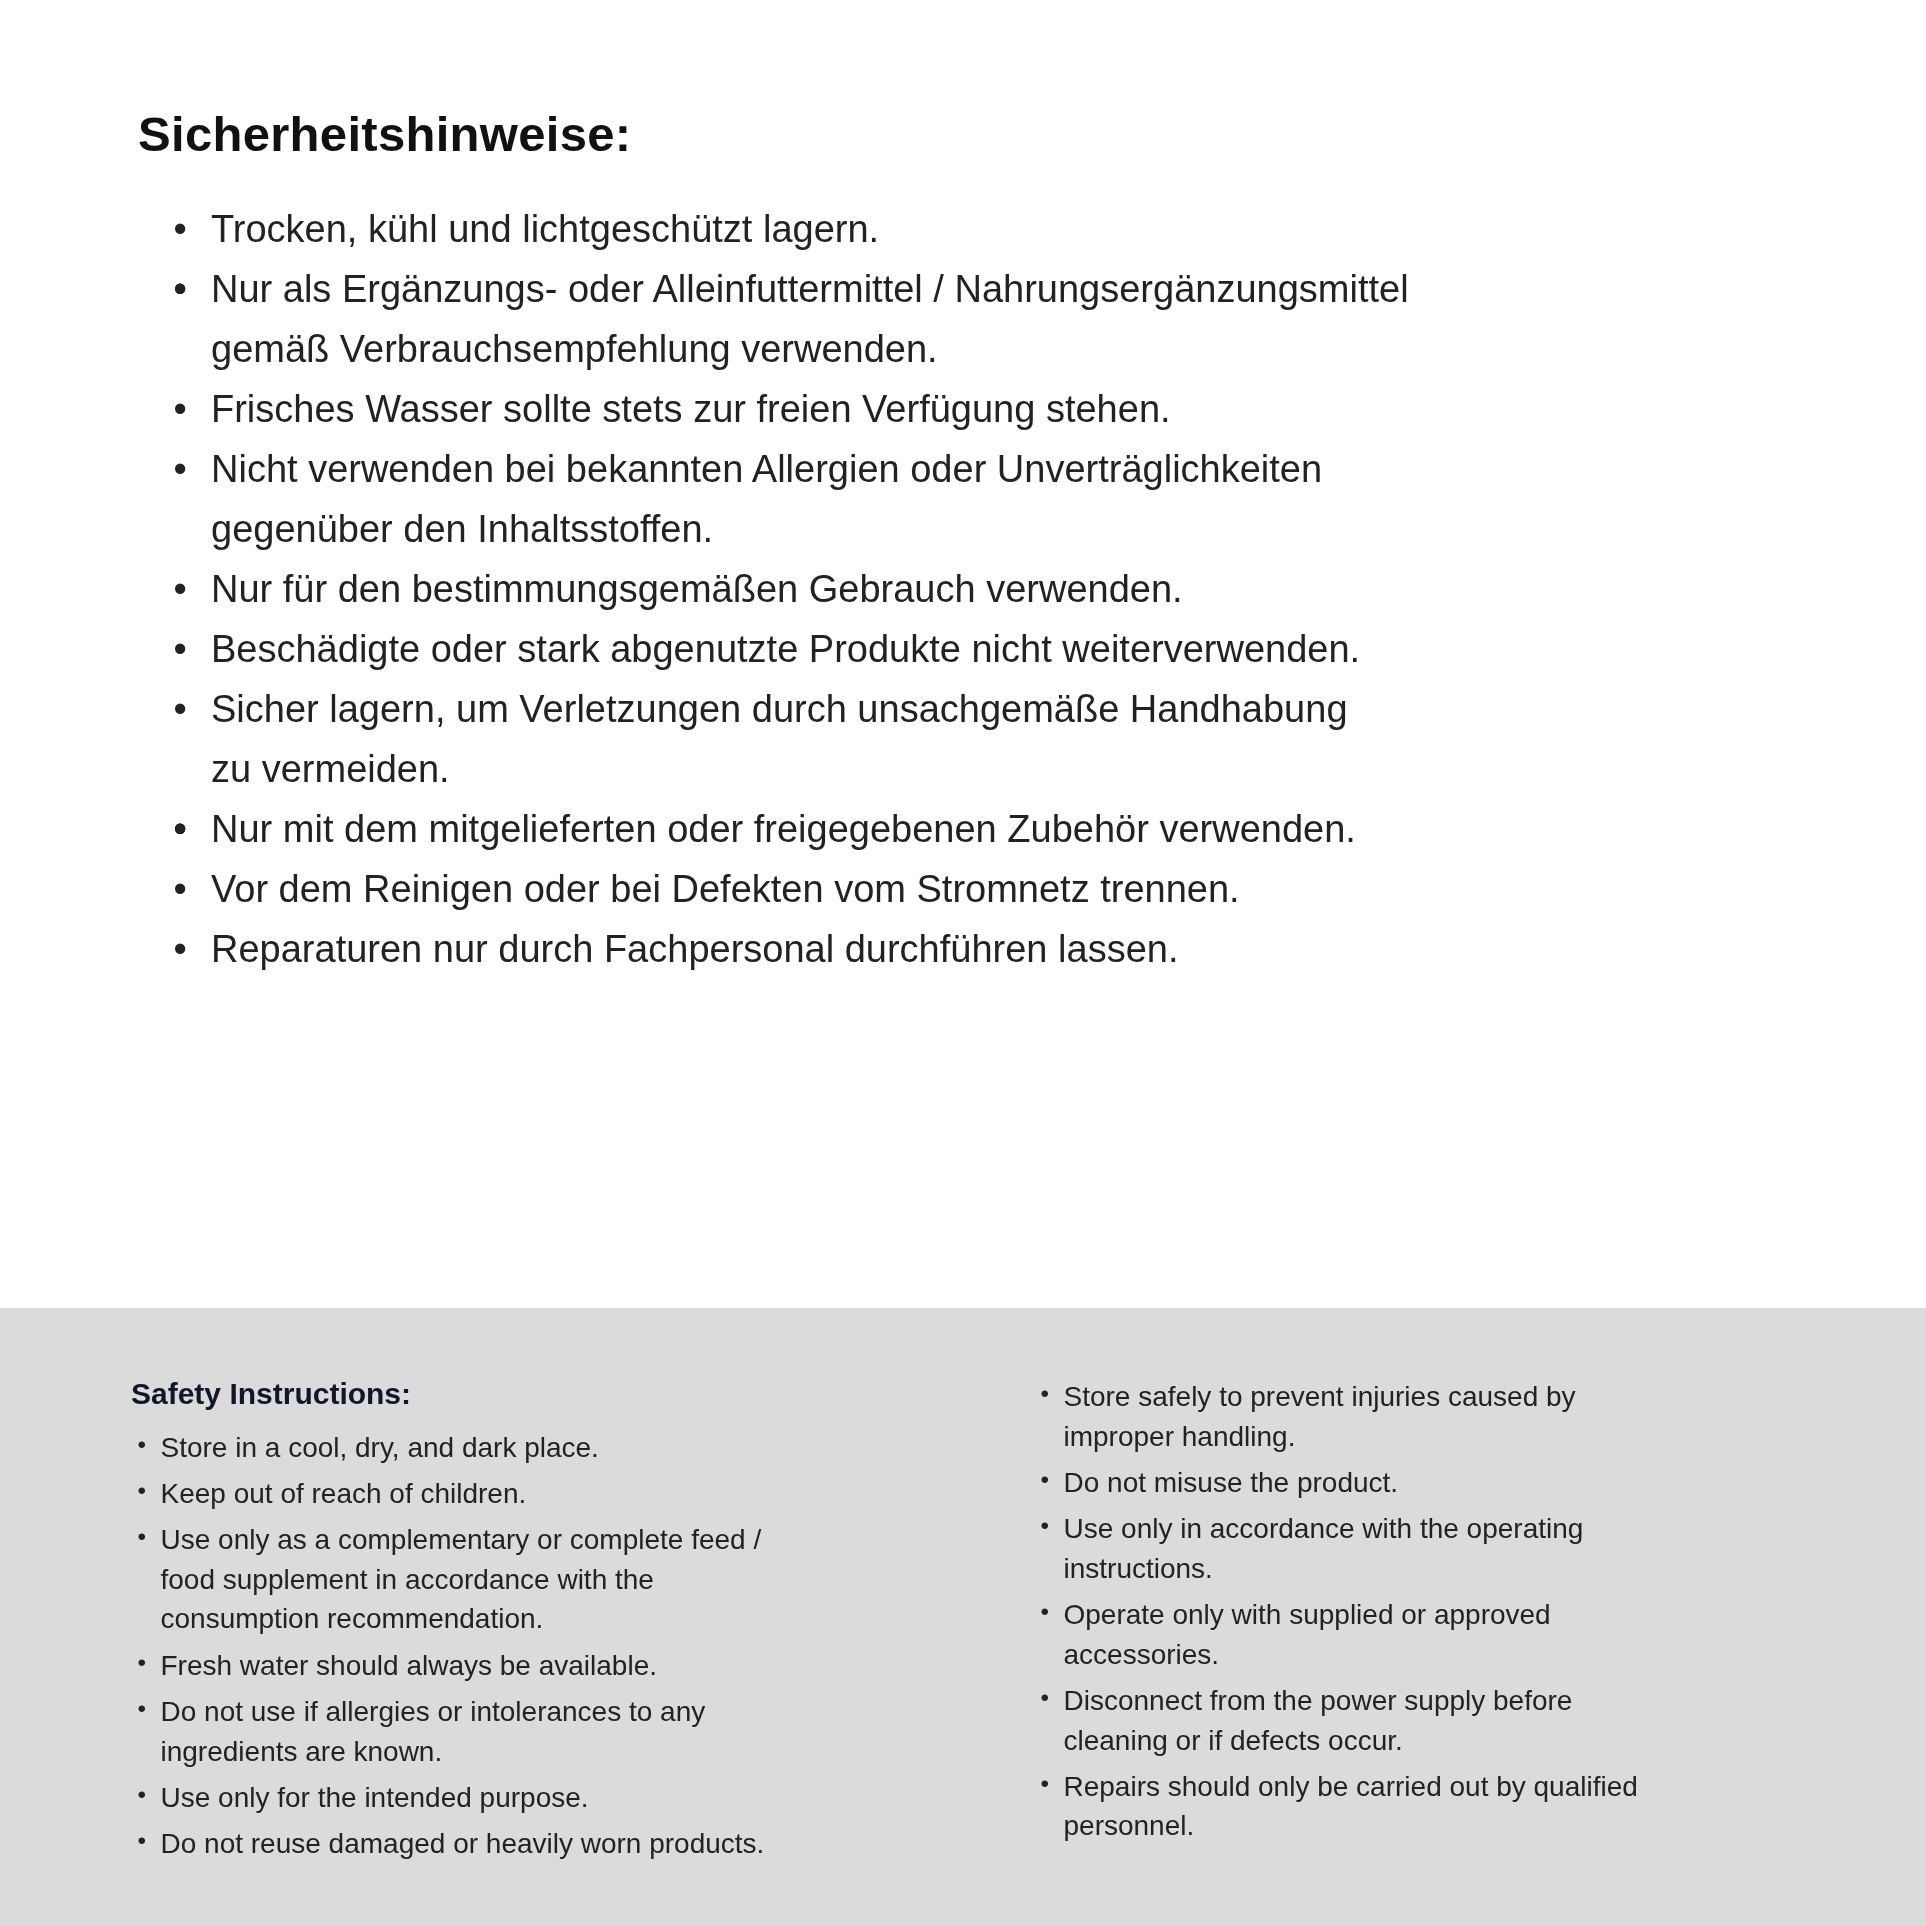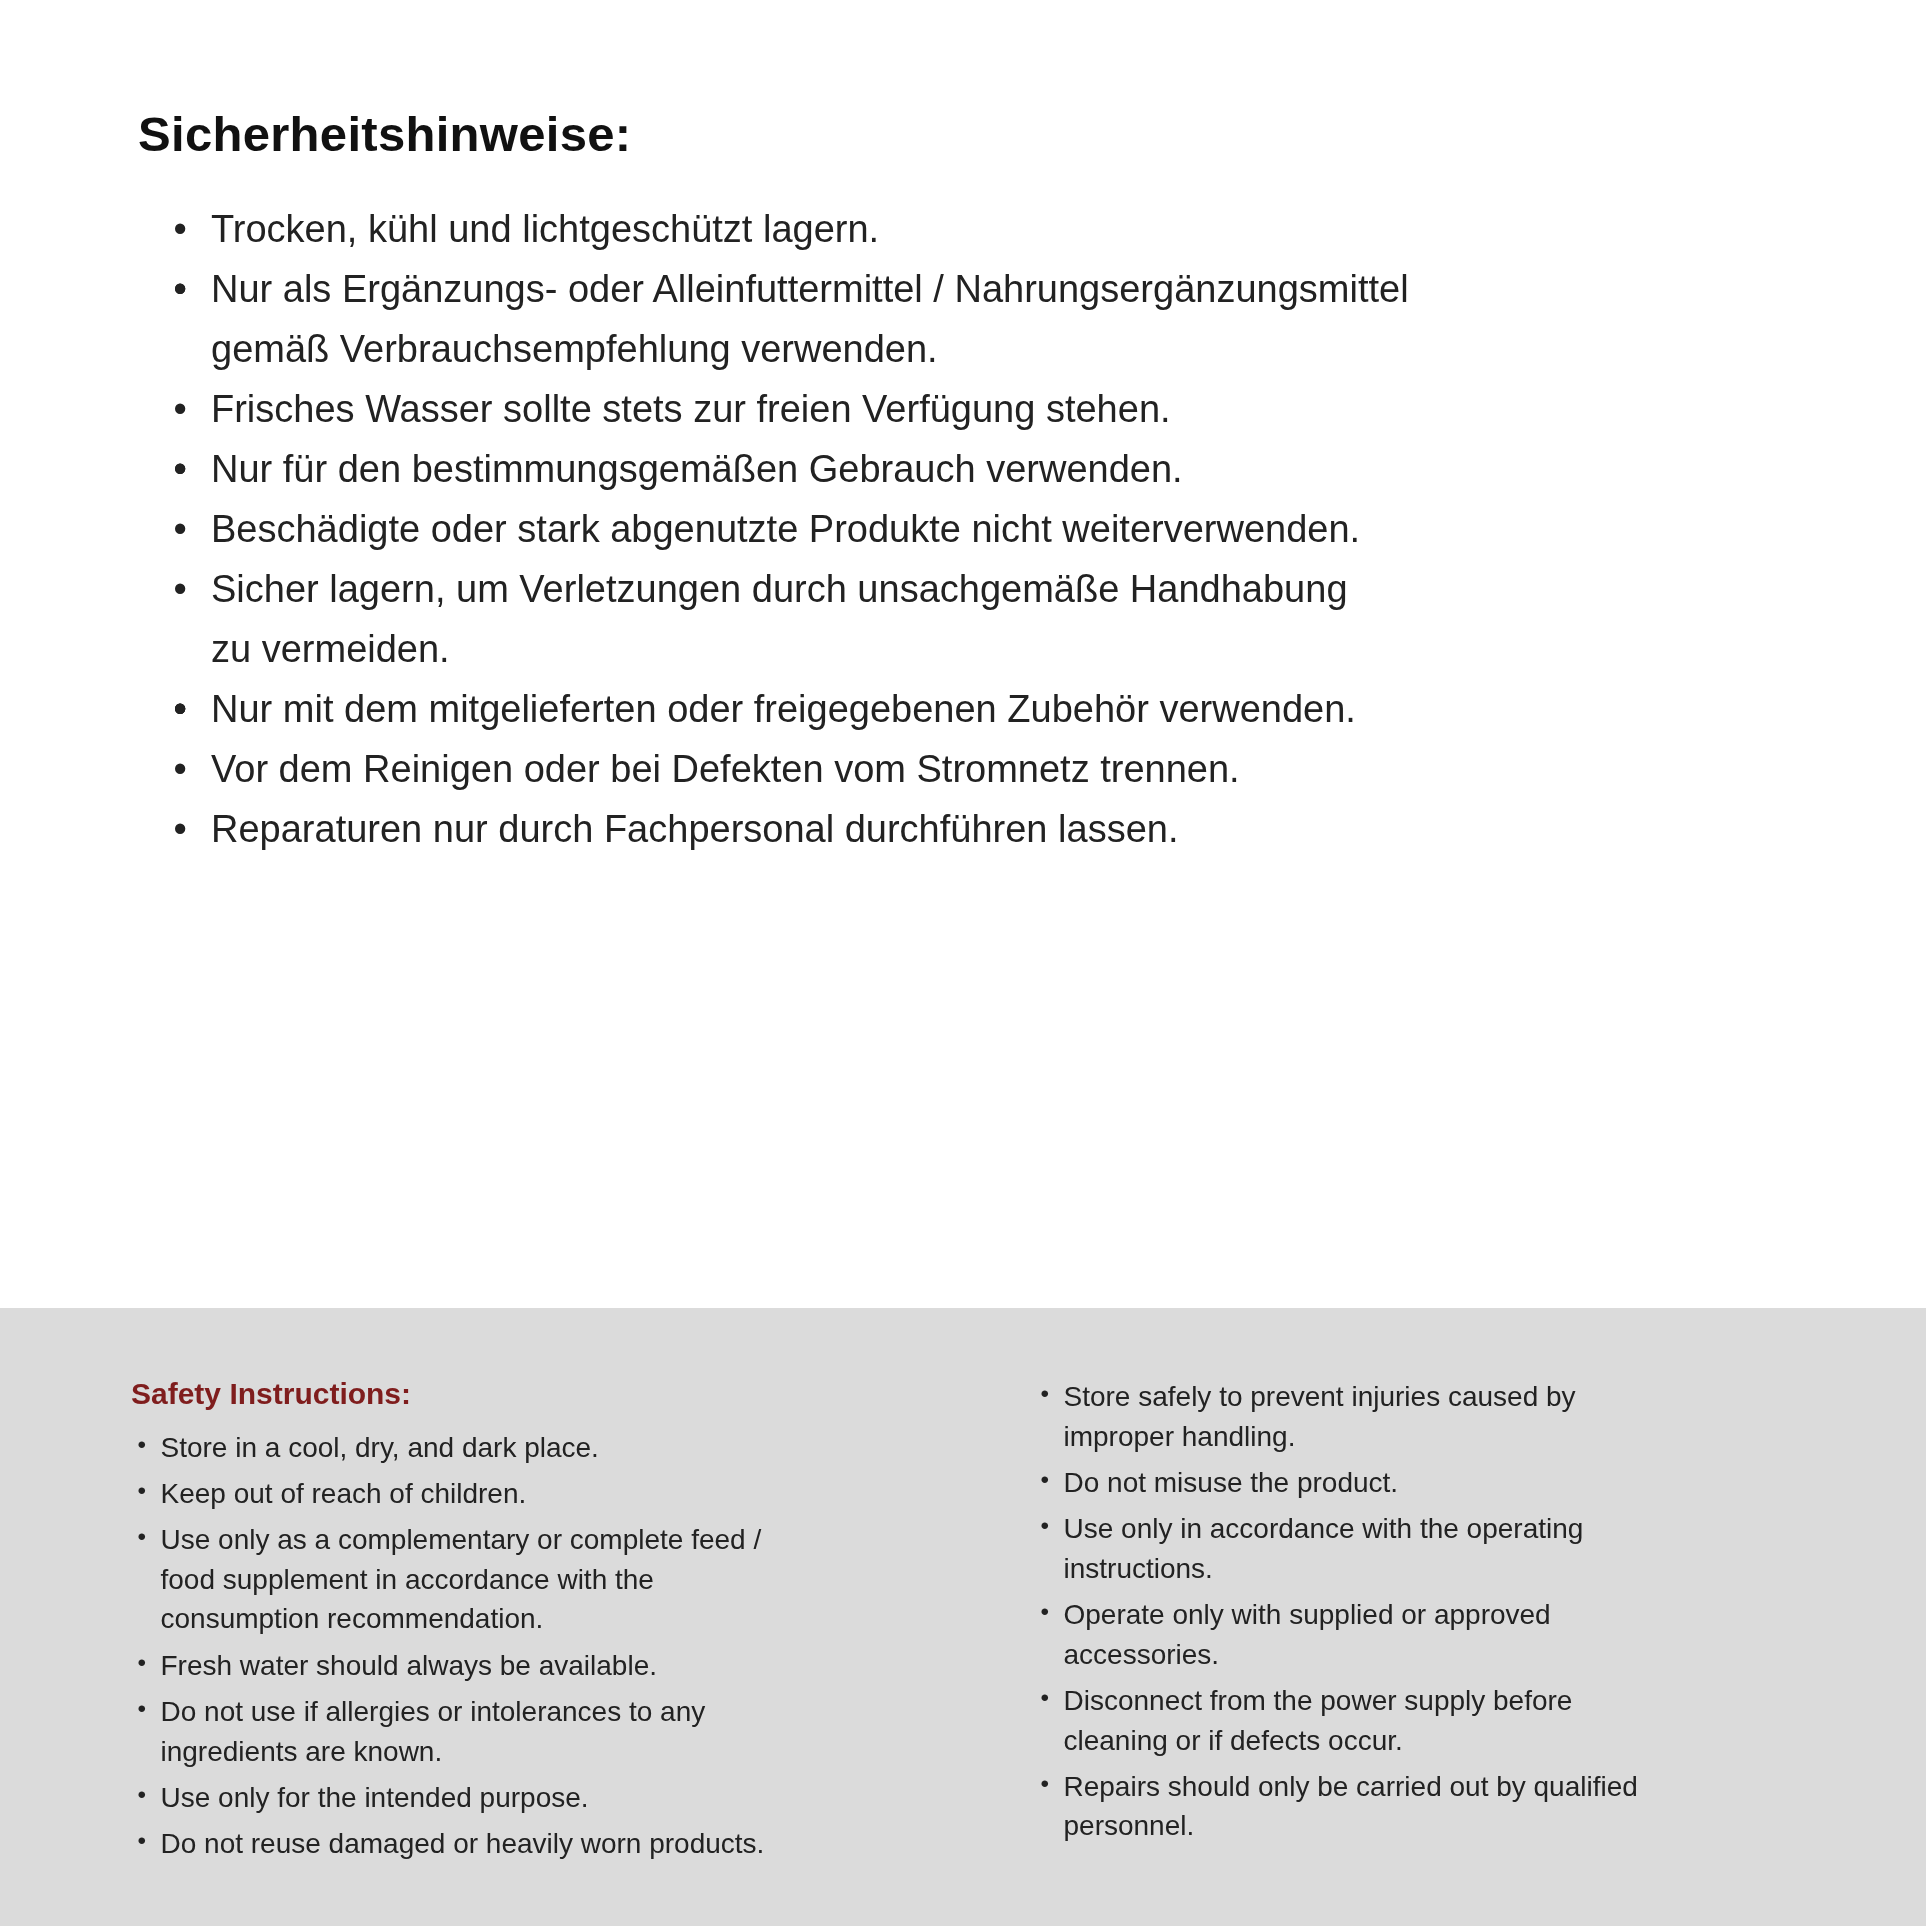--- a/index.html
+++ b/index.html
@@ -60,21 +60,21 @@
     background: #dbdbdb;
     box-sizing: border-box;
     padding: 69px 96px 0 131px;
     display: grid;
     grid-template-columns: 867px 1fr;
     column-gap: 36px;
   }
   .en-heading {
     font-size: 30px;
     font-weight: 700;
-    color: #7f1d1d;
+    color: #0f172a;
     margin: 0 0 16.7px 0;
   }
   .en-list li {
     position: relative;
     padding-left: 29.5px;
     font-size: 28px;
     line-height: 1.42;
     color: #222222;
     margin-bottom: 6.4px;
   }
@@ -89,21 +89,22 @@
 <body>
 
 <div class="top-section">
   <h1 class="de-heading">Sicherheitshinweise:</h1>
   <ul class="de-list">
     <li><span class="bullet">•</span><span class="pre">Trocken, kühl und lichtgeschützt lagern.</span></li>
     <li><span class="bullet">•</span></li>
     <li><span class="bullet">•</span><span class="pre">Nur als Ergänzungs- oder Alleinfuttermittel / Nahrungsergänzungsmittel
 gemäß Verbrauchsempfehlung verwenden.</span></li>
     <li><span class="bullet">•</span><span class="pre">Frisches Wasser sollte stets zur freien Verfügung stehen.</span></li>
-    <li><span class="bullet">•</span></li>
+    <li><span class="bullet">•</span><span class="pre">Nicht verwenden bei bekannten Allergien oder Unverträglichkeiten
+gegenüber den Inhaltsstoffen.</span></li>
     <li><span class="bullet">•</span><span class="pre">Nur für den bestimmungsgemäßen Gebrauch verwenden.</span></li>
     <li><span class="bullet">•</span><span class="pre">Beschädigte oder stark abgenutzte Produkte nicht weiterverwenden.</span></li>
     <li><span class="bullet">•</span><span class="pre">Sicher lagern, um Verletzungen durch unsachgemäße Handhabung
 zu vermeiden.</span></li>
     <li><span class="bullet">•</span></li>
     <li><span class="bullet">•</span></li>
     <li><span class="bullet">•</span><span class="pre">Nur mit dem mitgelieferten oder freigegebenen Zubehör verwenden.</span></li>
     <li><span class="bullet">•</span><span class="pre">Vor dem Reinigen oder bei Defekten vom Stromnetz trennen.</span></li>
     <li><span class="bullet">•</span><span class="pre">Reparaturen nur durch Fachpersonal durchführen lassen.</span></li>
   </ul>

